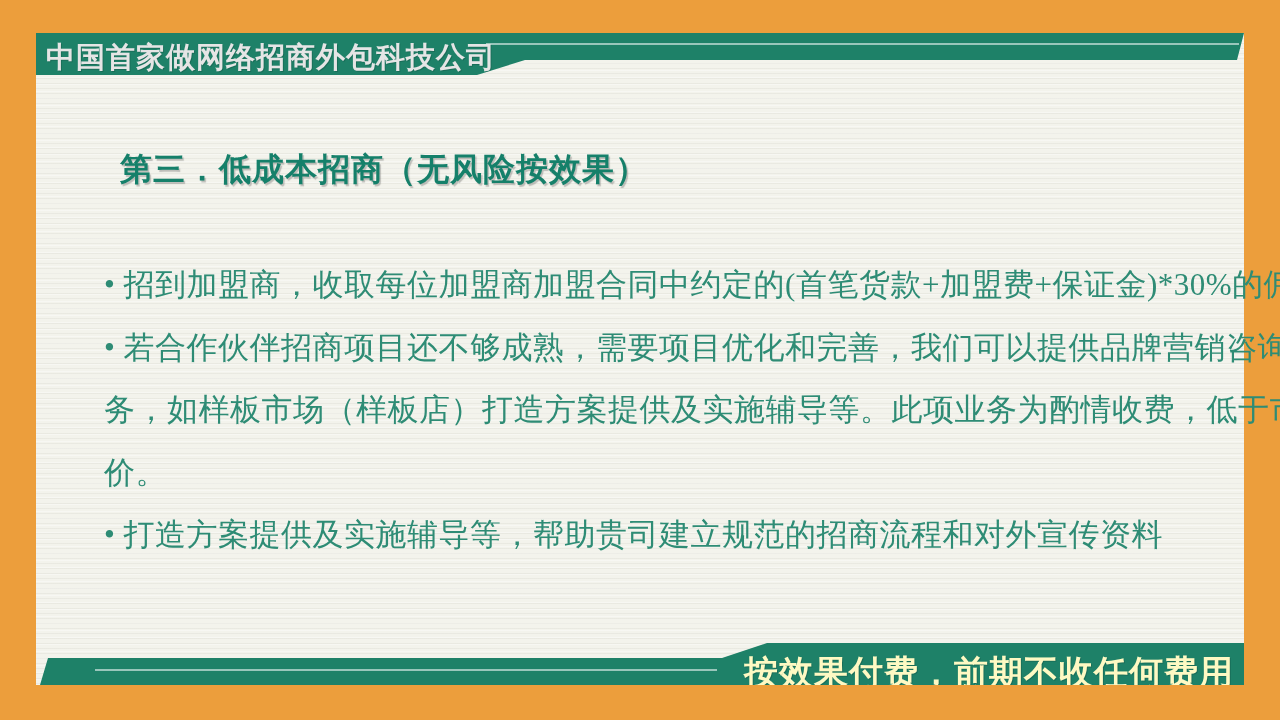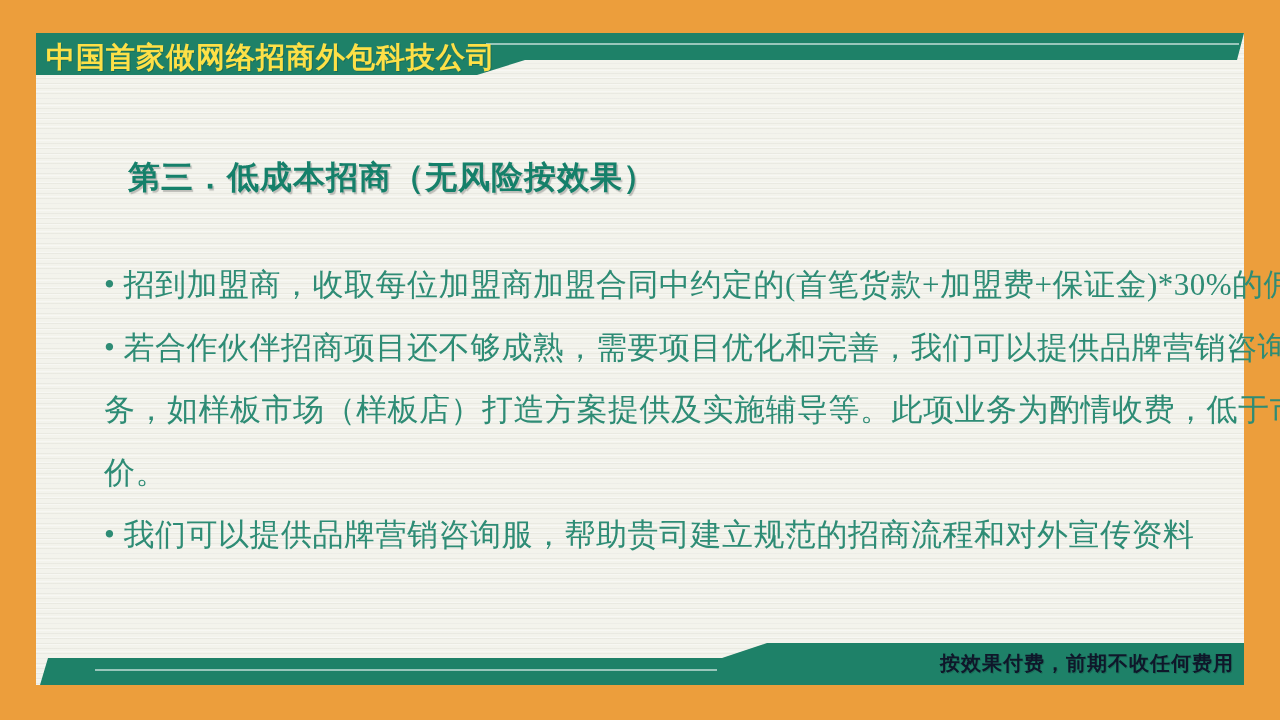--- a/index.html
+++ b/index.html
@@ -49,31 +49,31 @@
     width: 753px;
     height: 2px;
     background: rgba(255,255,255,0.55);
   }
   .header-tagline {
     position: absolute;
     left: 10px;
     top: 5px;
     font-size: 29px;
     font-weight: bold;
-    color: #fde047;
+    color: #e5e5e5;
     letter-spacing: 1px;
     white-space: nowrap;
     text-shadow: 1px 1px 0 rgba(0,0,0,0.15);
   }
   
   .title {
     position: absolute;
     left: 112px;
     top: 140px;
-    margin: 16px;
+    margin: 8px;
     font-size: 32px;
     font-weight: bold;
     color: #15806A;
     letter-spacing: 1px;
     white-space: nowrap;
     text-shadow: 1.5px 1.5px 1px rgba(90,90,90,0.35);
   }
   
   .body-text {
     position: absolute;
@@ -105,23 +105,23 @@
     left: 55px;
     top: 26px;
     width: 622px;
     height: 2px;
     background: rgba(255,255,255,0.55);
   }
   .footer-slogan {
     position: absolute;
     right: 10px;
     top: 7px;
-    font-size: 20px;
+    font-size: 34px;
     font-weight: bold;
-    color: #0f172a;
+    color: #fef9c3;
     letter-spacing: 1px;
     white-space: nowrap;
     text-shadow: 1px 1px 0 rgba(0,0,0,0.15);
   }
 </style>
 </head>
 <body>
 
 <div class="slide">
 
@@ -132,21 +132,21 @@
     <div class="header-tagline">中国首家做网络招商外包科技公司</div>
   </div>
 
   <h1 class="title">第三．低成本招商（无风险按效果）</h1>
 
   <div class="body-text">
     <div class="body-line">•  招到加盟商，收取每位加盟商加盟合同中约定的(首笔货款+加盟费+保证金)*30%的佣金</div>
     <div class="body-line">•  若合作伙伴招商项目还不够成熟，需要项目优化和完善，我们可以提供品牌营销咨询服</div>
     <div class="body-line">务，如样板市场（样板店）打造方案提供及实施辅导等。此项业务为酌情收费，低于市场</div>
     <div class="body-line">价。</div>
-    <div class="body-line">•  我们可以提供品牌营销咨询服，帮助贵司建立规范的招商流程和对外宣传资料</div>
+    <div class="body-line">•  打造方案提供及实施辅导等，帮助贵司建立规范的招商流程和对外宣传资料</div>
   </div>
 
   <div class="footer-band">
     <div class="footer-accent-line"></div>
     <div class="footer-slogan">按效果付费，前期不收任何费用</div>
   </div>
 
 </div>
 
 </body></html>

